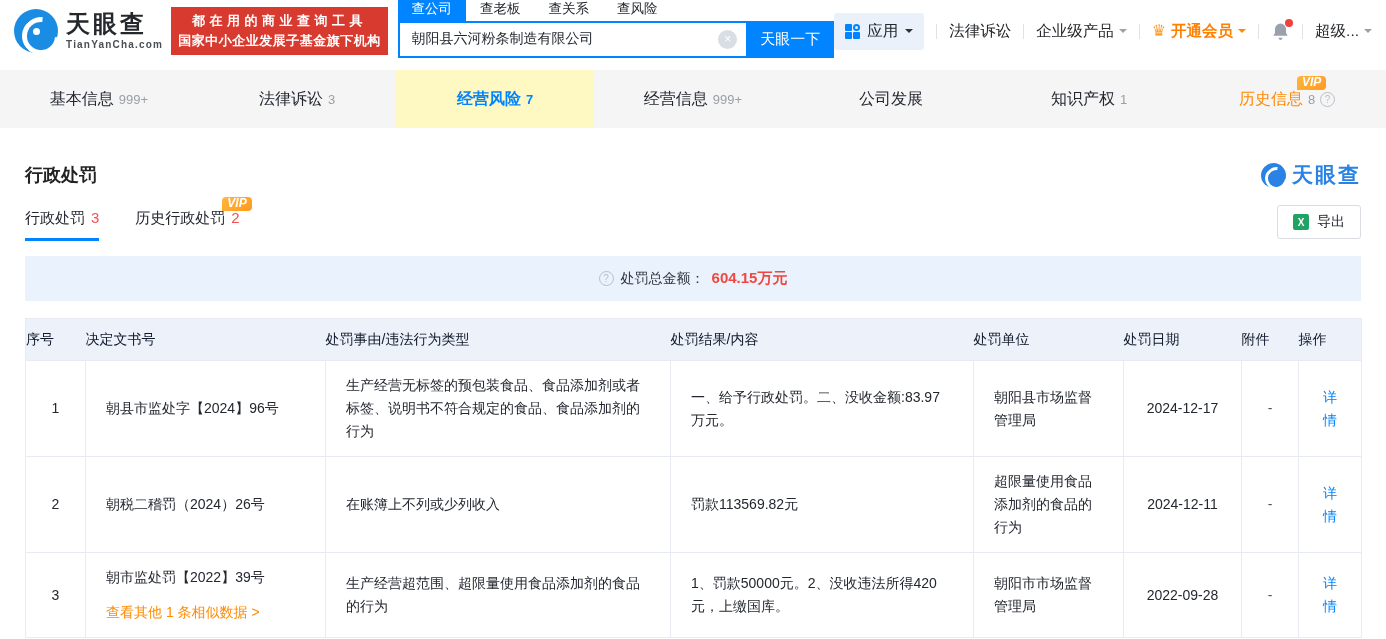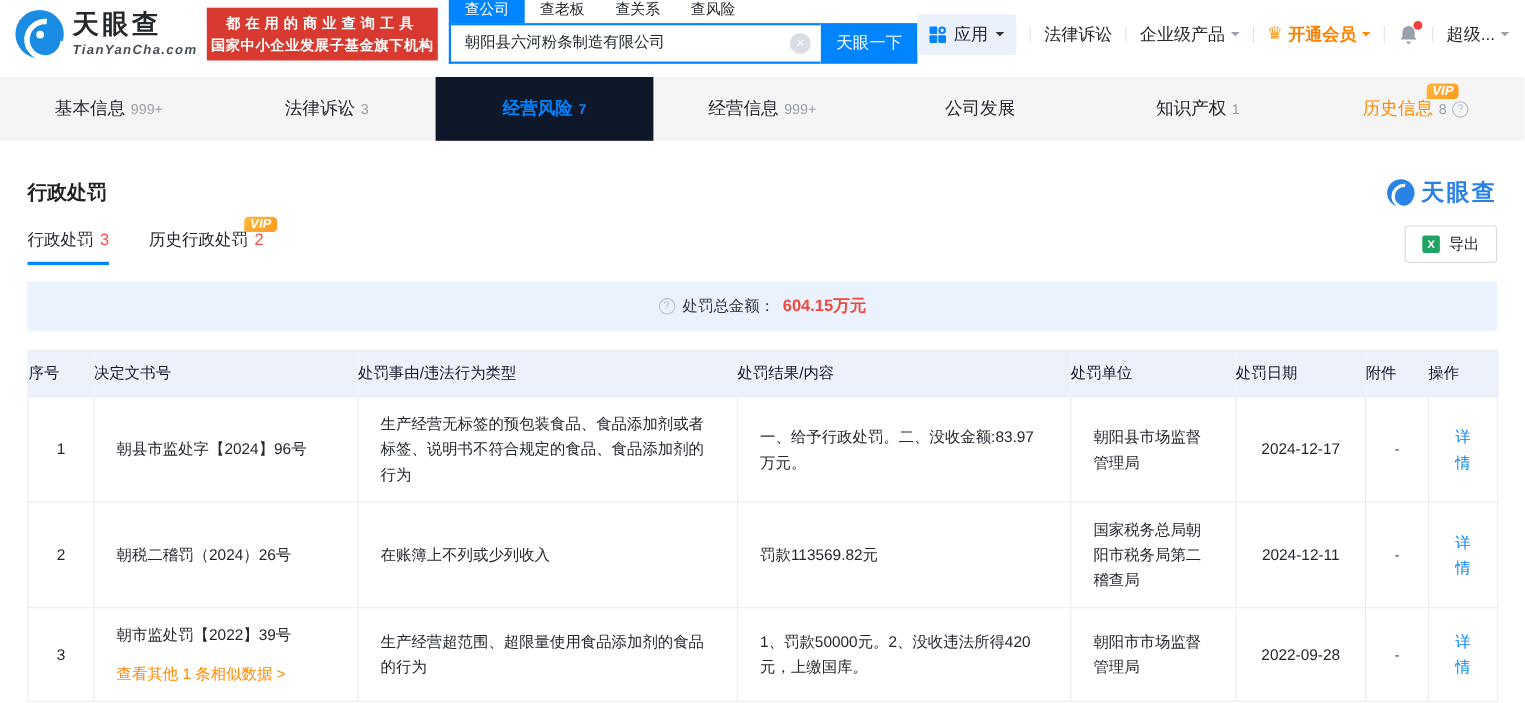--- a/index.html
+++ b/index.html
@@ -8,21 +8,21 @@
 
   
   .header { height:62px; display:flex; align-items:center; padding:0 14px; background:#fff; }
   .logo { display:flex; align-items:center; gap:8px; }
   .swirl { width:44px; height:44px; border-radius:50%; background:#1b8ce4; position:relative; flex:0 0 auto; }
   .swirl::before { content:''; position:absolute; left:8px; top:8px; width:28px; height:28px;
     border-radius:50%; border:5px solid #fff; border-right-color:transparent; transform:rotate(-40deg); }
   .swirl::after { content:''; position:absolute; left:19px; top:19px; width:7px; height:7px; border-radius:50%; background:#fff; }
   .logo-txt { display:flex; flex-direction:column; line-height:1; }
   .logo-title { font-size:24px; font-weight:bold; color:#24282d; letter-spacing:3px; }
-  .logo-sub { font-size:12px; color:#4a4f55; letter-spacing:1.2px; margin-top:4px; font-weight:bold;font-style:italic; }
+  .logo-sub { font-size:10px; color:#4a4f55; letter-spacing:1.2px; margin-top:4px; font-weight:bold; }
 
   .promo { margin-left:8px; width:224px; height:48px; background:#d93a2f; color:#fff;
     display:flex; flex-direction:column; justify-content:center; align-items:center;
     font-size:13px; font-weight:bold; line-height:20px; }
   .promo-line1 { letter-spacing:4.5px; }
   .promo-line2 { letter-spacing:.5px; }
 
   .search-wrap { margin-left:10px; width:452px; }
   .stabs { display:flex; height:16px; align-items:flex-end; }
   .stab { font-size:13.5px; color:#23272f; padding:4px 14px 5px; cursor:pointer; line-height:1; }
@@ -50,21 +50,21 @@
   .vip-link { color:#ff8000; font-weight:bold; }
   .crown { font-size:16px; color:#ff9a1f; line-height:1; }
   .bell-wrap { position:relative; cursor:pointer; display:flex; }
   .bell-dot { position:absolute; top:-3px; right:-3px; width:8px; height:8px; border-radius:50%; background:#f1403c; }
 
   
   .navbar { height:58px; background:#f5f5f6; display:flex; margin-top:8px; }
   .navtab { flex:1; display:flex; align-items:center; justify-content:center; gap:5px;
     font-size:16px; cursor:pointer; position:relative; }
   .ncnt { font-size:13px; color:#9aa0a6; }
-  .navtab.active { background:#0f172a; color:#0084ff; font-weight:bold; }
+  .navtab.active { background:#fef9c3; color:#0084ff; font-weight:bold; }
   .navtab.active .ncnt { color:#0084ff; font-weight:bold; }
   .navtab.viptab { color:#ff8a00; }
   .vipbadge { background:linear-gradient(135deg,#ffb63d,#ff9a1f); color:#fff; font-size:12px;
     font-style:italic; font-weight:bold; padding:1px 5px 2px; border-radius:4px 4px 4px 0; line-height:11px; }
   .navtab .vipbadge { position:absolute; top:6px; left:calc(50% + 10px); }
   .qicon { width:15px; height:15px; border:1px solid #b9bfc7; border-radius:50%; font-size:10px;
     color:#b9bfc7; display:inline-flex; align-items:center; justify-content:center; flex:0 0 auto; }
 
   
   .main { padding:0 25px; position:relative; }
@@ -265,21 +265,21 @@
           <td class="c-center dash">-</td>
           <td class="c-center"><span class="detail-link">详情</span></td>
         </tr>
         <tr>
           <td class="c-center">2</td>
           <td>
             <div>朝税二稽罚（2024）26号</div>
           </td>
           <td>在账簿上不列或少列收入</td>
           <td>罚款113569.82元</td>
-          <td>国家税务总局朝阳市税务局第二稽查局</td>
+          <td>超限量使用食品添加剂的食品的行为</td>
           <td class="c-center">2024-12-11</td>
           <td class="c-center dash">-</td>
           <td class="c-center"><span class="detail-link">详情</span></td>
         </tr>
         <tr>
           <td class="c-center">3</td>
           <td>
             <div>朝市监处罚【2022】39号</div>
             <div class="similar">查看其他 1 条相似数据 &gt;</div>
           </td>

